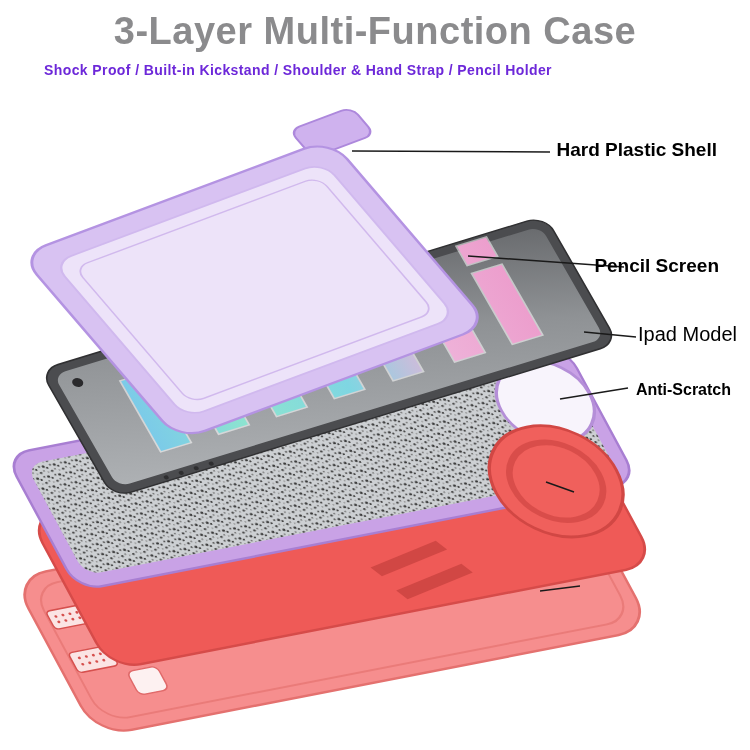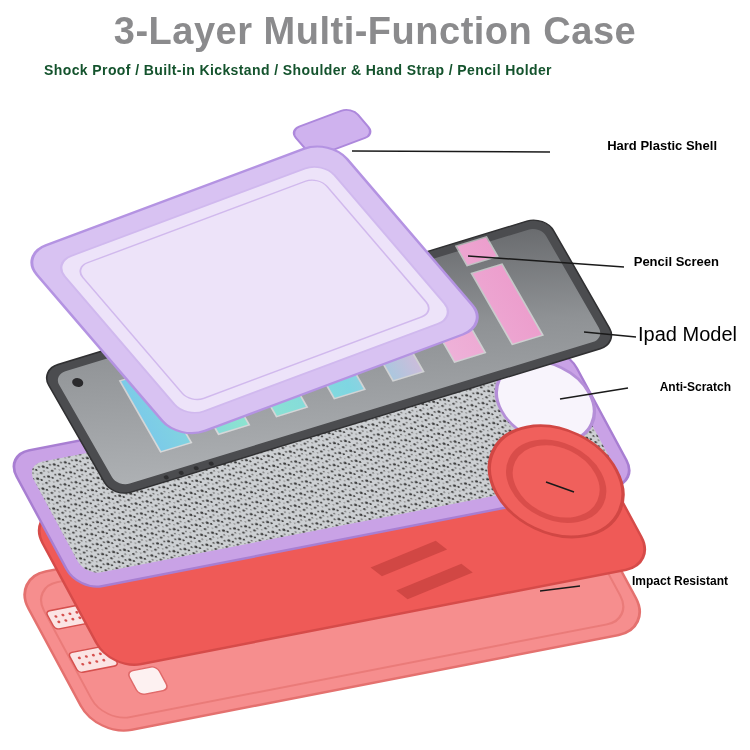--- a/index.html
+++ b/index.html
@@ -13,29 +13,29 @@
   .hdr{
     position:absolute;top:10px;left:0;width:750px;
     text-align:center;
     font-size:38px;font-weight:bold;
     color:#8b8b8d;letter-spacing:0.5px;
   }
   .sub{
     position:absolute;top:62px;left:0;width:596px;
     text-align:center;
     font-size:14px;font-weight:bold;
-    color:#14532d;letter-spacing:0.4px;
+    color:#6d28d9;letter-spacing:0.4px;
   }
   .scene{position:absolute;top:0;left:0;}
   .co{position:absolute;text-align:right;color:#000;white-space:nowrap;z-index:5;}
-  .co-l{font-size:13px;font-weight:bold;line-height:1.15;}
+  .co-l{font-size:19px;font-weight:bold;line-height:1.15;}
   .co-l.plain{font-weight:400;font-size:20px;text-align:right;}
   .co-l.mid{font-size:16.5px;}
   .co-s{font-size:13px;font-weight:bold;margin-top:5px;}
-  .co-s.tiny{font-size:12px;line-height:1.35;}
+  .co-s.tiny{font-size:16px;line-height:1.35;}
   .co-s .red{color:#e02020;}
   .co-s.padded{padding-right:14px;}
 </style>
 </head>
 <body>
 
 <svg class="scene" width="750" height="750" viewBox="0 0 750 750">
   <defs>
     <pattern id="speck" width="11" height="11" patternUnits="userSpaceOnUse">
       <circle cx="2" cy="3" r="1.2" fill="#474747"></circle>
@@ -152,14 +152,13 @@
 </div>
 
 <div class="co" style="top:374px;right:5px">
   <div class="co-s tiny padded">Anti-Scratch</div>
 </div>
 
 <div class="co" style="top:478px;right:7px">
 </div>
 
 <div class="co" style="top:568px;right:8px">
-  <div class="co-s tiny padded">Impact Resistant</div>
 </div>
 
 </body></html>

